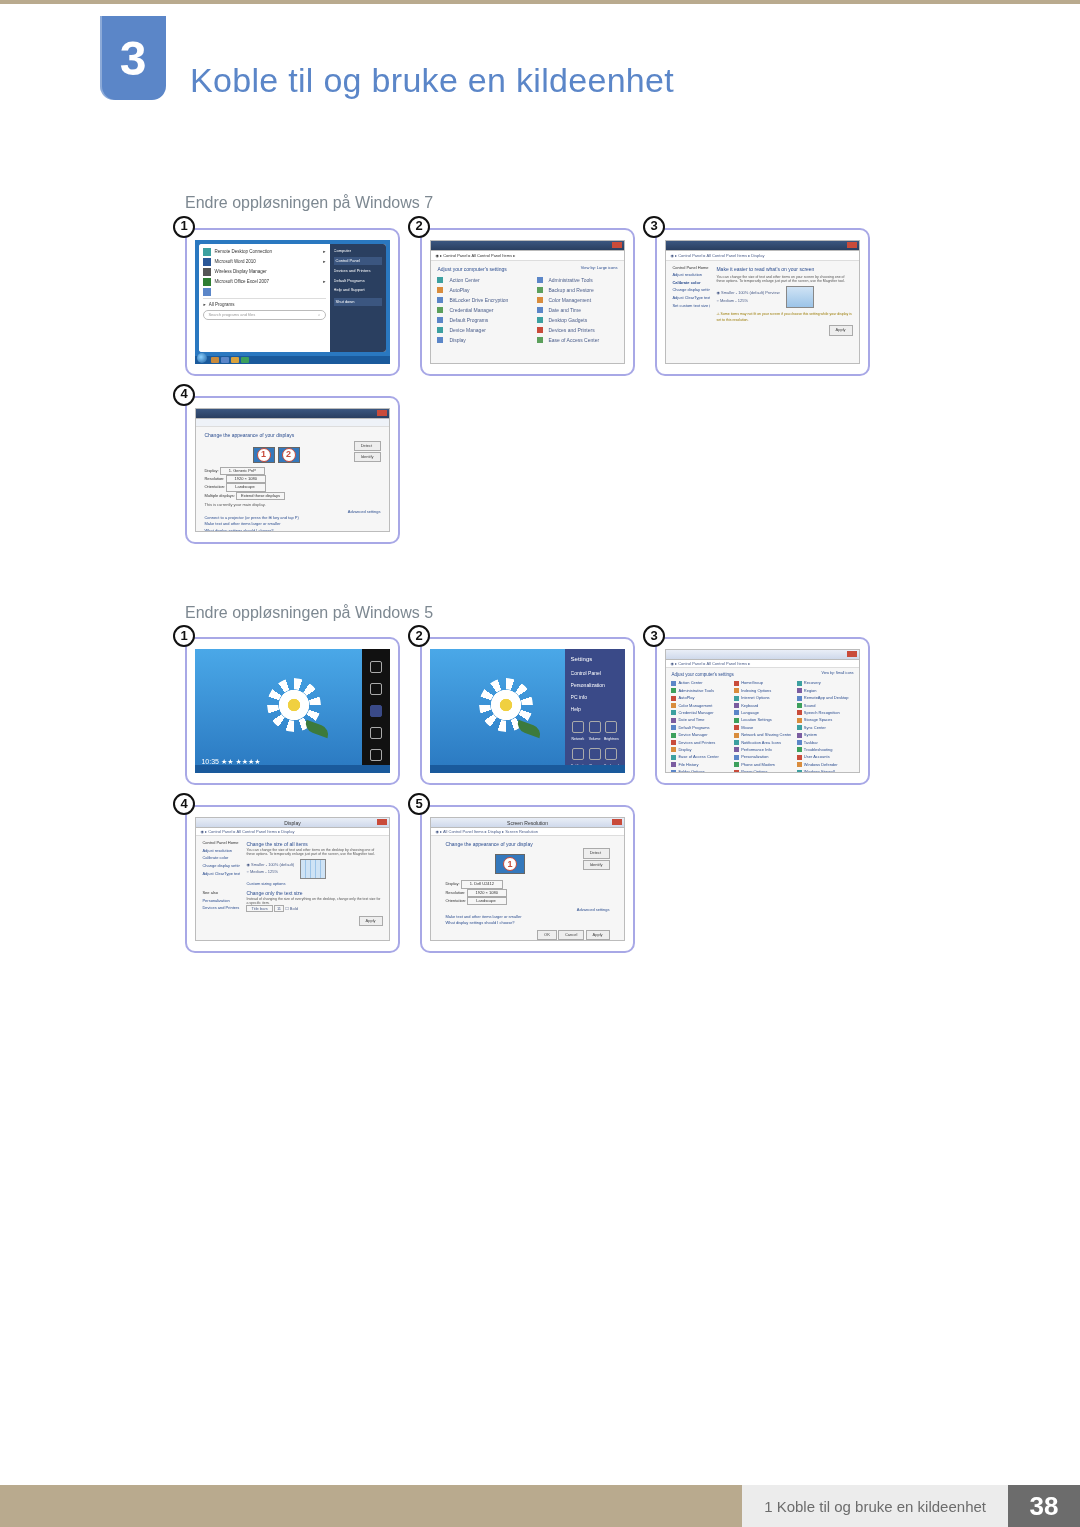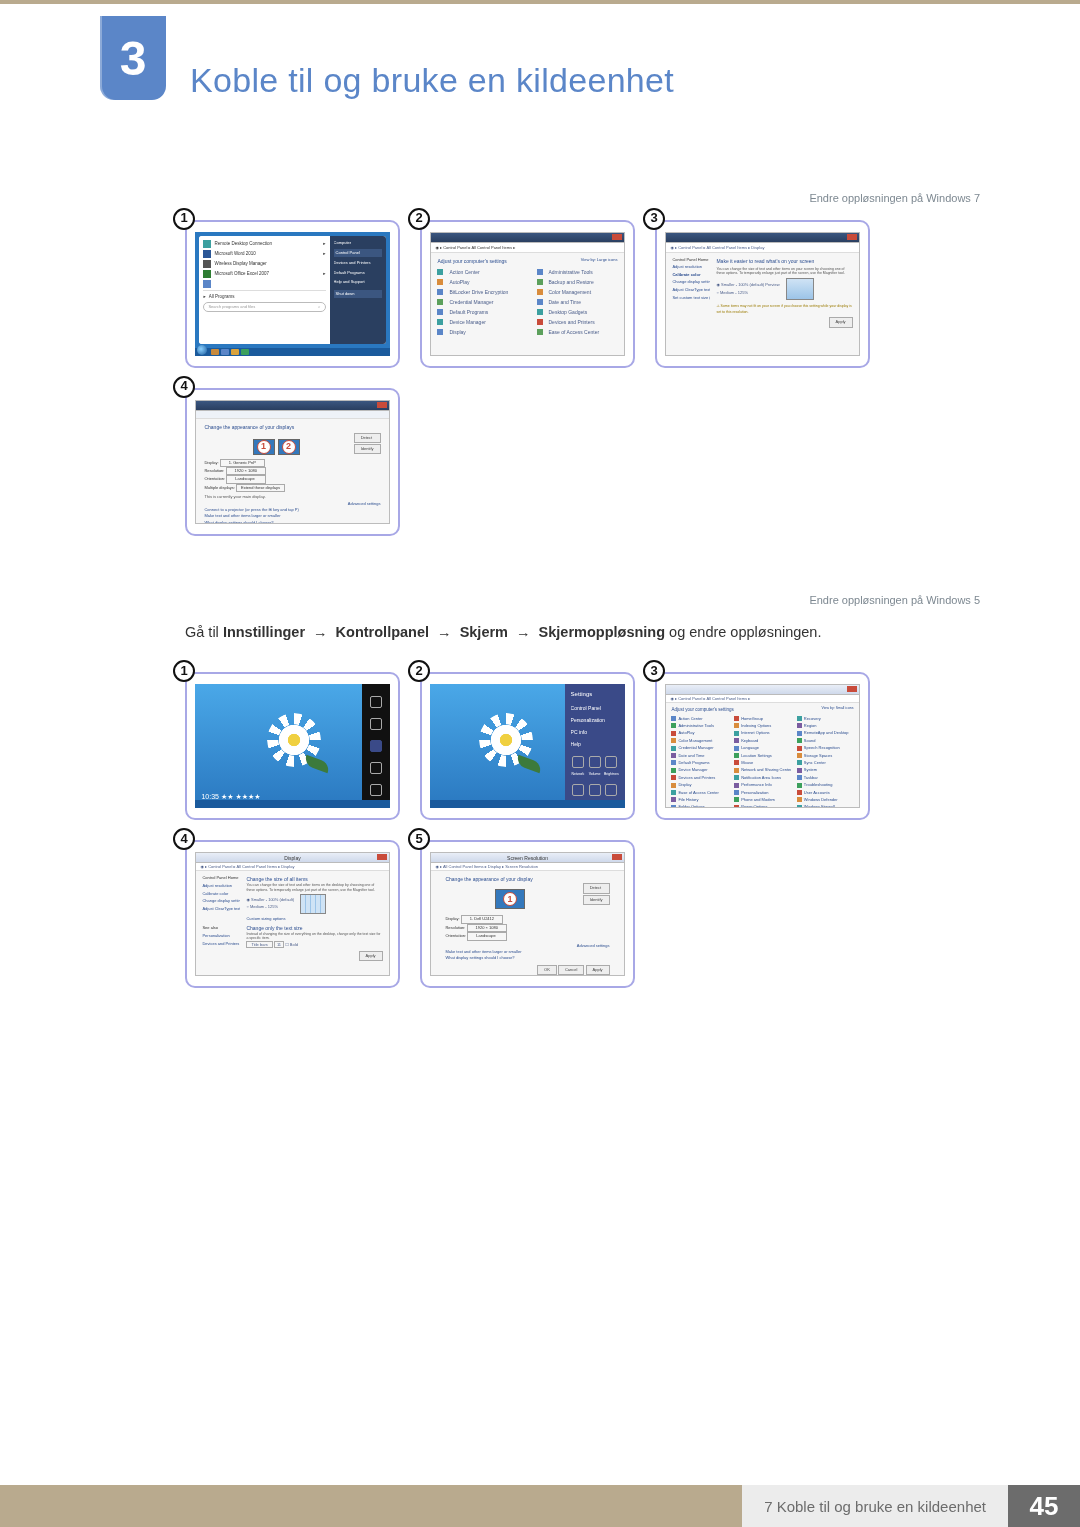--- a/index.html
+++ b/index.html
@@ -48,23 +48,22 @@
     letter-spacing: 0.3px;
     margin-top: 44px;
   }
   .content {
     padding: 90px 100px 0 185px;
     font-size: 14.5px;
     line-height: 1.6;
   }
   .section-heading {
     color: #7d8891;
-    font-size: 11px;
+    font-size: 16px;
     margin-bottom: 12px;
-    text-align: right;
   }
   .body-text {
     color: #333;
     font-size: 14.5px;
     margin-bottom: 28px;
   }
   .body-text b { font-weight: bold; }
   .arrow { padding: 0 4px; }
   .thumb-grid {
     display: flex;
@@ -443,31 +442,20 @@
                 <div style="color:#2b4d8f;">What display settings should I choose?</div>
 
               </div>
             </div>
           </div>
         </div>
       </div>
     </div>
 
     <div class="section-heading">Endre oppløsningen på Windows 5</div>
-    <p class="body-text">
-      <span>Gå til </span>
-      <b>Innstillinger</b>
-      <span class="arrow">→</span>
-      <b>Kontrollpanel</b>
-      <span class="arrow">→</span>
-      <b>Skjerm</b>
-      <span class="arrow">→</span>
-      <b>Skjermoppløsning</b>
-      <span> og endre oppløsningen.</span>
-    </p>
 
     <div class="thumb-grid">
 
       <div class="thumb">
         <div class="badge">1</div>
         <div class="frame">
           <div class="mock-window" style="padding:0;border:none;">
             <div class="desktop-daisy">
               <div class="daisy petal-ring"></div>
               <div class="leaf"></div>
@@ -650,16 +638,16 @@
             </div>
           </div>
         </div>
       </div>
 
     </div>
   </div>
 
   <div class="footer">
     <div class="footer-left"></div>
-    <div class="footer-chapter">7 Koble til og bruke en kildeenhet</div>
-    <div class="footer-page">45</div>
+    <div class="footer-chapter">1 Koble til og bruke en kildeenhet</div>
+    <div class="footer-page">38</div>
   </div>
 </div>
 
 </body></html>

